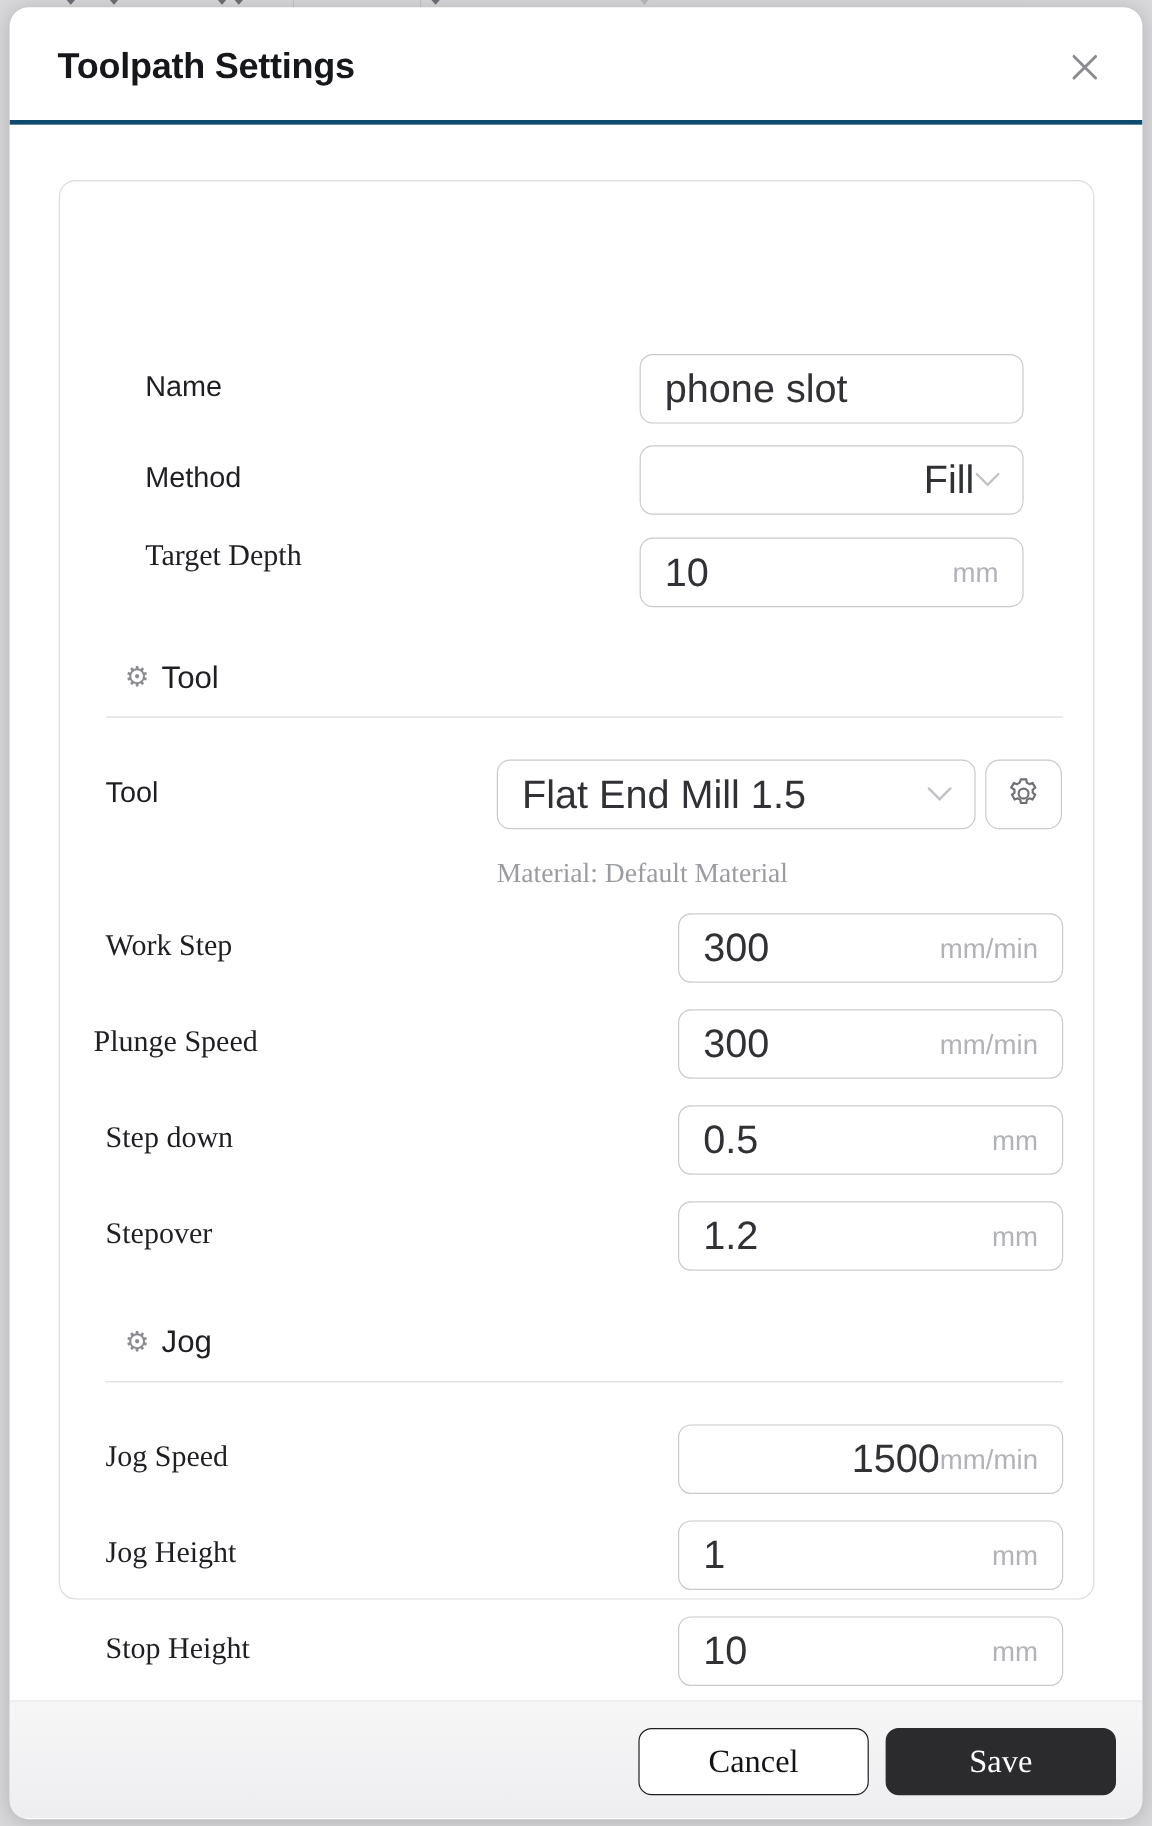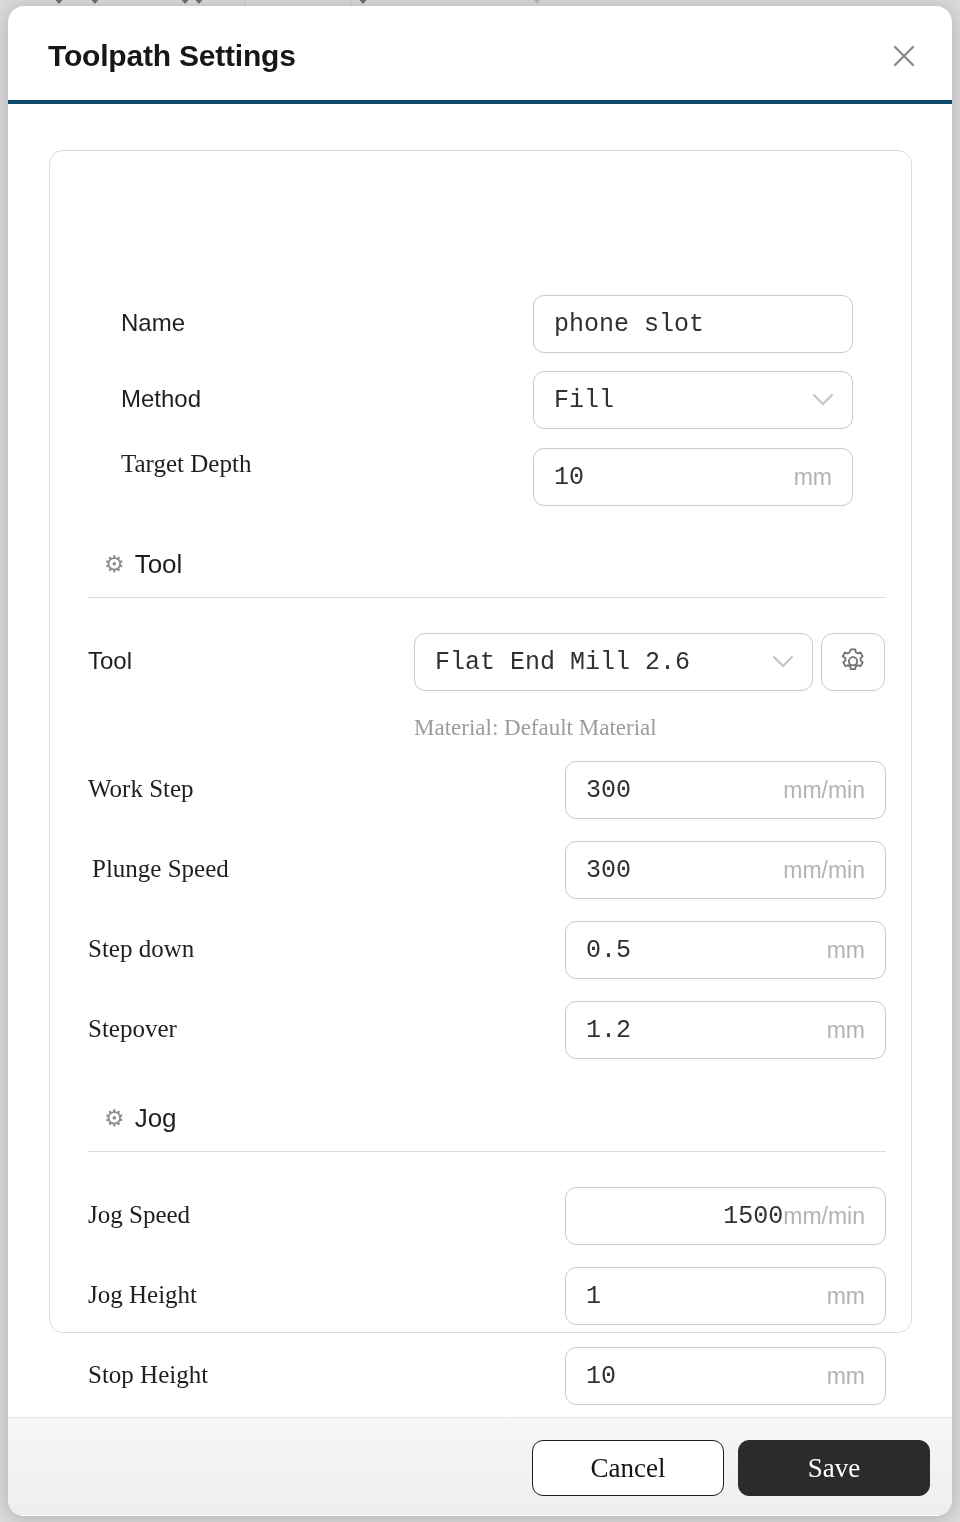--- a/index.html
+++ b/index.html
@@ -125,22 +125,22 @@
     position: absolute;
     box-sizing: border-box;
     border: 1px solid #c9cace;
     border-radius: 11px;
     background: #ffffff;
     height: 58px;
     display: flex;
     align-items: center;
   }
   .input-value {
-    font-family: Liberation Mono, monospace;
-    font-size: 25px;
+    font-family: Liberation Sans, sans-serif;
+    font-size: 33px;
     color: #303134;
     padding-left: 20px;
     flex: 1;
     white-space: nowrap;
     overflow: hidden;
   }
   .input-unit {
     font-family: "Liberation Sans", sans-serif;
     font-size: 23px;
     color: #b2b3b8;
@@ -263,60 +263,60 @@
   </div>
 
   <div id="modal-body">
     <div id="settings-card"></div>
     <div id="fields-layer">
         <div class="field-label label-sans" style="left: 113px; top: 205px;">Name</div>
         <div class="input-box" style="left: 525px; top: 191px; width: 320px;">
           <div class="input-value">phone slot</div>
         </div>
         <div class="field-label label-sans" style="left: 113px; top: 281px;">Method</div>
-        <div class="input-box select-box" style="left: 525px; top: 267px; width: 320px;">
+        <div class="input-box select-box" style="left: 525px; top: 267px; width: 320px; text-align: right;">
           <div class="input-value">Fill</div>
           <div class="chev">
             <svg width="22" height="14" viewBox="0 0 22 14">
               <path d="M2 2 L11 11 L20 2" stroke="#c2c3c7" stroke-width="2" fill="none" stroke-linecap="round"></path>
             </svg>
           </div>
         </div>
         <div class="field-label label-serif" style="left: 113px; top: 346px;">Target Depth</div>
         <div class="input-box" style="left: 525px; top: 344px; width: 320px;">
           <div class="input-value">10</div>
           <div class="input-unit">mm</div>
         </div>
         <div class="section-header" style="left: 96px; top: 445px;">
           <span class="gear-glyph">⚙</span>
           <span class="section-title">Tool</span>
         </div>
         <div class="section-rule" style="left: 80px; top: 493px; width: 798px;"></div>
         <div class="field-label label-sans" style="left: 80px; top: 543px;">Tool</div>
         <div class="input-box select-box" style="left: 406px; top: 529px; width: 399px;">
-          <div class="input-value">Flat End Mill 2.6</div>
+          <div class="input-value">Flat End Mill 1.5</div>
           <div class="chev">
             <svg width="22" height="14" viewBox="0 0 22 14">
               <path d="M2 2 L11 11 L20 2" stroke="#c2c3c7" stroke-width="2" fill="none" stroke-linecap="round"></path>
             </svg>
           </div>
         </div>
         <button id="tool-settings-button" style="left: 813px; top: 529px;">
           <svg width="32" height="32" viewBox="0 0 24 24">
             <path d="M10.3 2.6h3.4l.35 2.1a7 7 0 0 1 1.55.9l1.98-.8 1.7 2.95-1.63 1.36a7 7 0 0 1 0 1.78l1.63 1.36-1.7 2.95-1.98-.8a7 7 0 0 1-1.55.9l-.35 2.1h-3.4l-.35-2.1a7 7 0 0 1-1.55-.9l-1.98.8-1.7-2.95 1.63-1.36a7 7 0 0 1 0-1.78L4.27 7.75l1.7-2.95 1.98.8a7 7 0 0 1 1.55-.9z" stroke="#6f7075" stroke-width="1.35" fill="none" stroke-linejoin="round"></path>
             <circle cx="12" cy="11.5" r="3.1" stroke="#6f7075" stroke-width="1.35" fill="none"></circle>
           </svg>
         </button>
         <div id="material-note" style="left: 406px; top: 611px;">Material: Default Material</div>
         <div class="field-label label-serif" style="left: 80px; top: 671px;">Work Step</div>
         <div class="input-box" style="left: 557px; top: 657px; width: 321px;">
           <div class="input-value">300</div>
           <div class="input-unit">mm/min</div>
         </div>
-        <div class="field-label label-serif" style="left: 84px; top: 751px; text-align: right;">Plunge Speed</div>
+        <div class="field-label label-serif" style="left: 70px; top: 751px; text-align: right;">Plunge Speed</div>
         <div class="input-box" style="left: 557px; top: 737px; width: 321px;">
           <div class="input-value">300</div>
           <div class="input-unit">mm/min</div>
         </div>
         <div class="field-label label-serif" style="left: 80px; top: 831px;">Step down</div>
         <div class="input-box" style="left: 557px; top: 817px; width: 321px;">
           <div class="input-value">0.5</div>
           <div class="input-unit">mm</div>
         </div>
         <div class="field-label label-serif" style="left: 80px; top: 911px;">Stepover</div>

